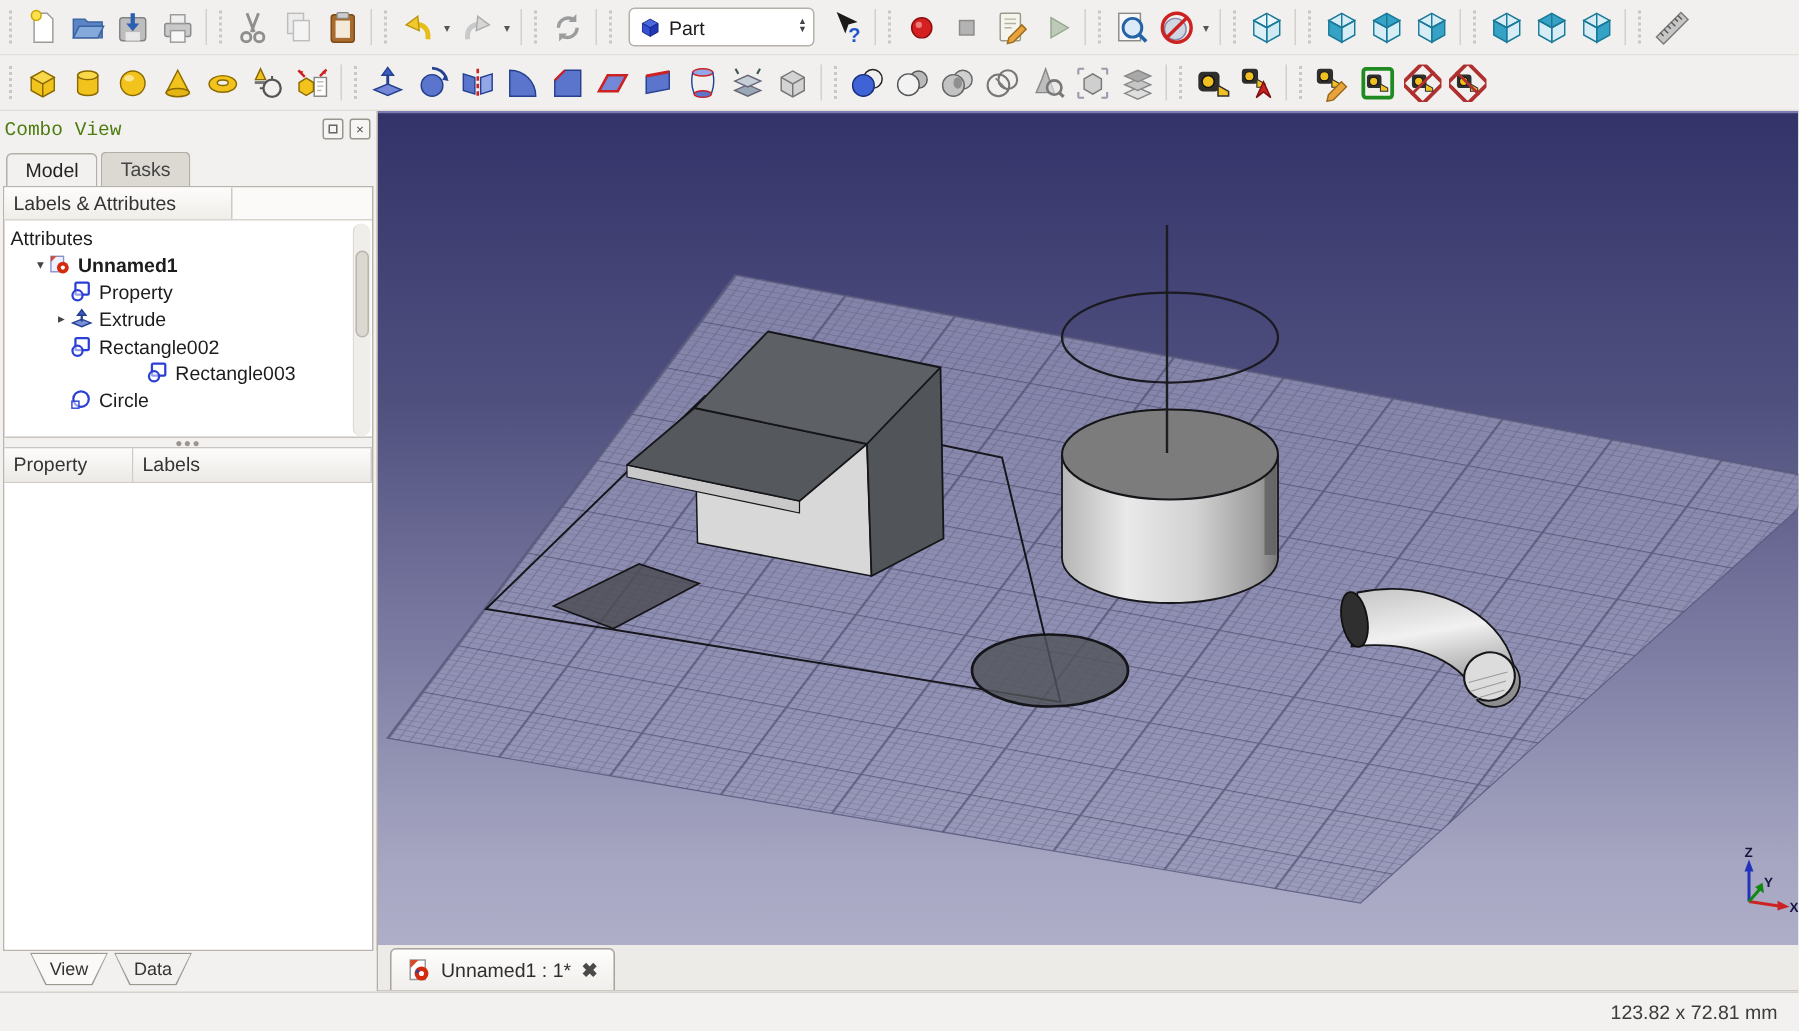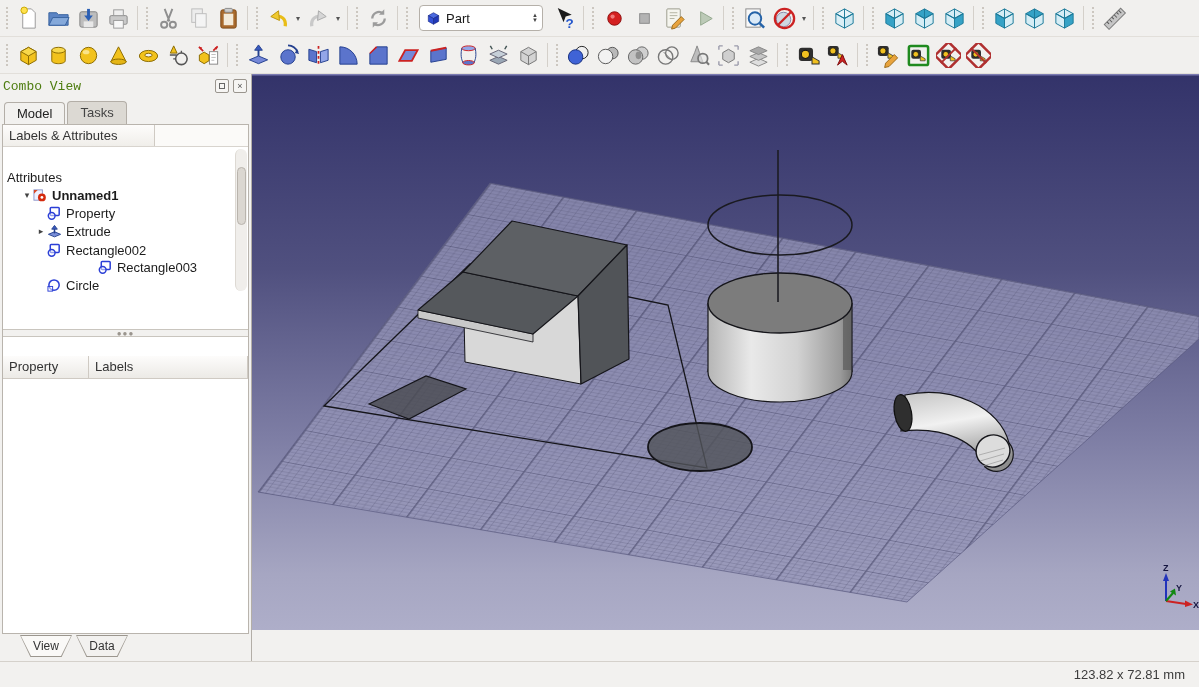--- a/index.html
+++ b/index.html
@@ -35,21 +35,21 @@
   .combo-title .t { flex:1; color:#4d7c0f;font-family:Liberation Mono, monospace; }
   .wbtn { width:14px; height:14px; border:1px solid #9a958e; background:#f6f5f3;
     margin-left:4px; display:flex; align-items:center; justify-content:center;
     font-size:9px; color:#555; border-radius:2px; }
   .wbtn .inner { width:6px; height:6px; border:1px solid #666; }
   .panel-tabs { height:26px; display:flex; align-items:flex-end; padding-left:4px; gap:2px; }
   .ptab { padding:3px 12px 4px; border:1px solid #b3aea7; border-bottom:none;
     border-radius:4px 4px 0 0; background:#dcd9d3; color:#444; }
   .ptab.active { background:#f2f1ef; color:#222; position:relative; top:1px; }
   .model-content { flex:1; border:1px solid #b9b4ad; background:#fff; margin:0 2px;
-    display:flex; flex-direction:column; min-height:0; position:relative;gap:19px; }
+    display:flex; flex-direction:column; min-height:0; position:relative; }
   .lah { height:22px; display:flex; border-bottom:1px solid #d8d4ce; background:#fbfaf8; }
   .lah .cell { width:152px; border-right:1px solid #cfcac3; padding:3px 6px; color:#333;
     background:linear-gradient(#fdfcfb,#f0eeea); }
   .tree { height:144px; overflow:hidden; position:relative; padding-top:2px; }
   .trow { height:18px; display:flex; align-items:center; white-space:nowrap; }
   .trow .arrow { width:12px; text-align:center; font-size:9px; color:#444; flex:0 0 auto; }
   .trow .ticon { width:15px; height:15px; margin-right:4px; flex:0 0 auto; }
   .trow .ticon svg { width:15px; height:15px; display:block; }
   .trow .lbl { color:#1c1c1c; }
   .trow .lbl.bold { font-weight:bold; }
@@ -761,19 +761,32 @@
             <line x1="914" y1="527" x2="934" y2="530" stroke="#cc2222" stroke-width="2"></line>
             <polygon points="933,526.5 933,533 941,530.5" fill="#cc2222"></polygon>
             <line x1="914" y1="527" x2="921" y2="519" stroke="#118811" stroke-width="2"></line>
             <polygon points="918,517.5 924,521.5 923,514.5" fill="#118811"></polygon>
             <text x="911" y="497" fill="#14143f">Z</text>
             <text x="924" y="517" fill="#14143f">Y</text>
             <text x="941" y="534" fill="#14143f">X</text>
           </g>
         </svg>
       </div>
+      <div class="mdibar">
+        <div class="mditab">
+          <svg viewBox="0 0 16 16">
+            <rect x="2.5" y="1" width="10" height="13" fill="#fff" stroke="#999"></rect>
+            <path d="M2.5 1h5.5l-5.5 5.5z" fill="#d64a2a"></path>
+            <circle cx="10" cy="10" r="4.6" fill="#d42a0e"></circle>
+            <circle cx="10" cy="10" r="1.7" fill="#fff"></circle>
+            <path d="M5.4 10.2l2-3.4 1.4 2z" fill="#2244aa"></path>
+          </svg>
+          <span class="lbl">Unnamed1 : 1*</span>
+          <span class="close">✖</span>
+        </div>
+      </div>
     </div>
   </div>
 
   <div class="status">
     <span>123.82 x 72.81 mm</span>
   </div>
 </div>
 
 </body></html>

